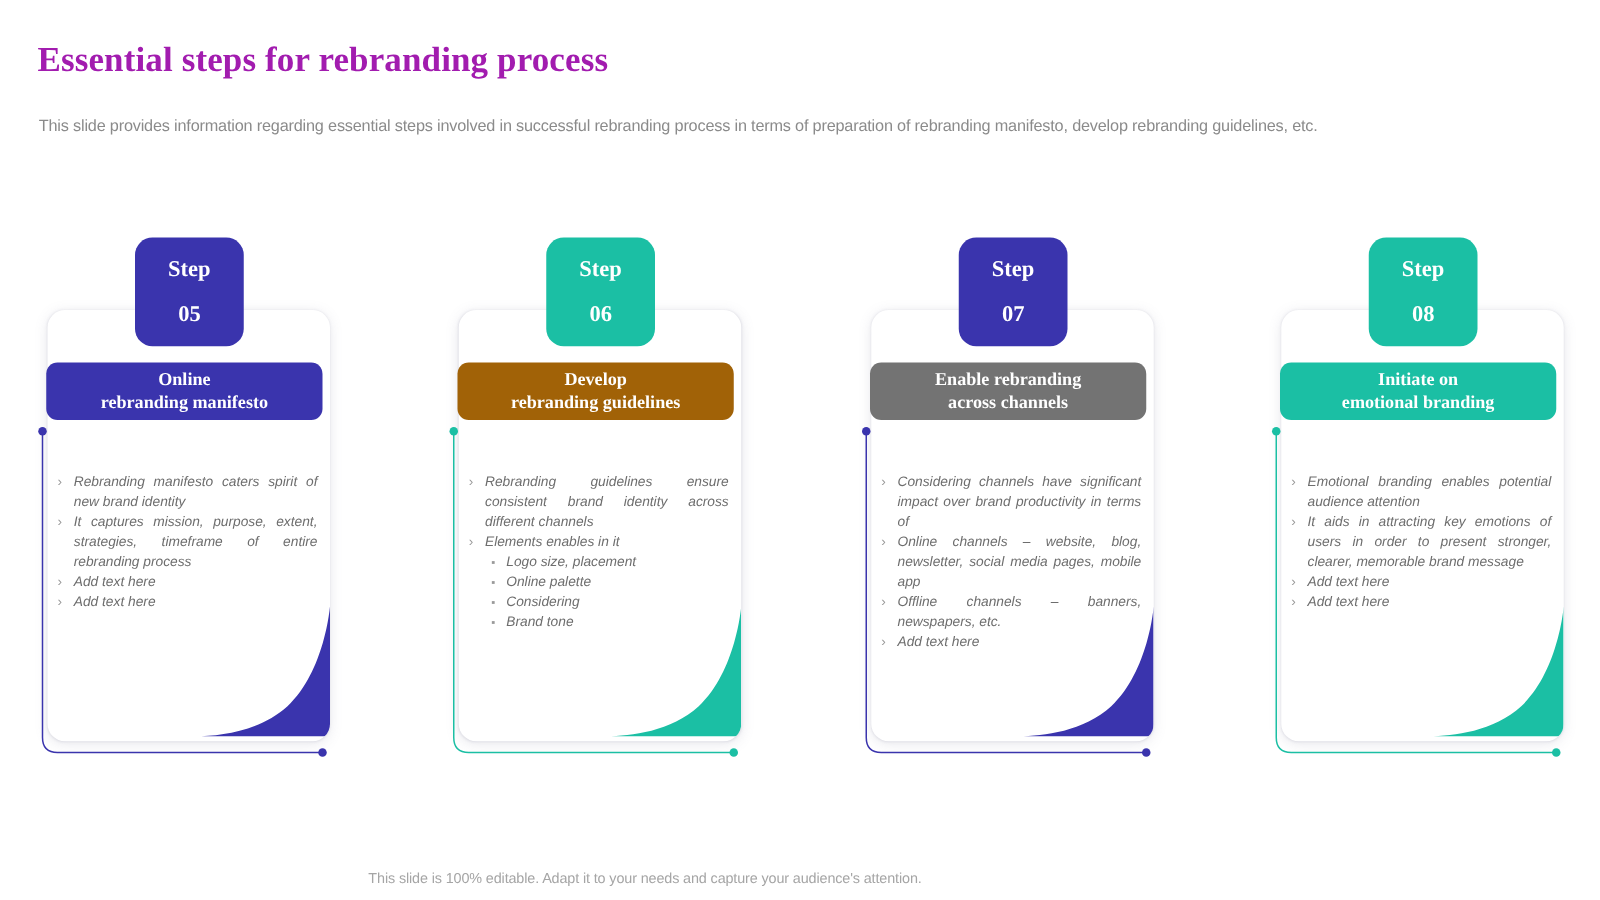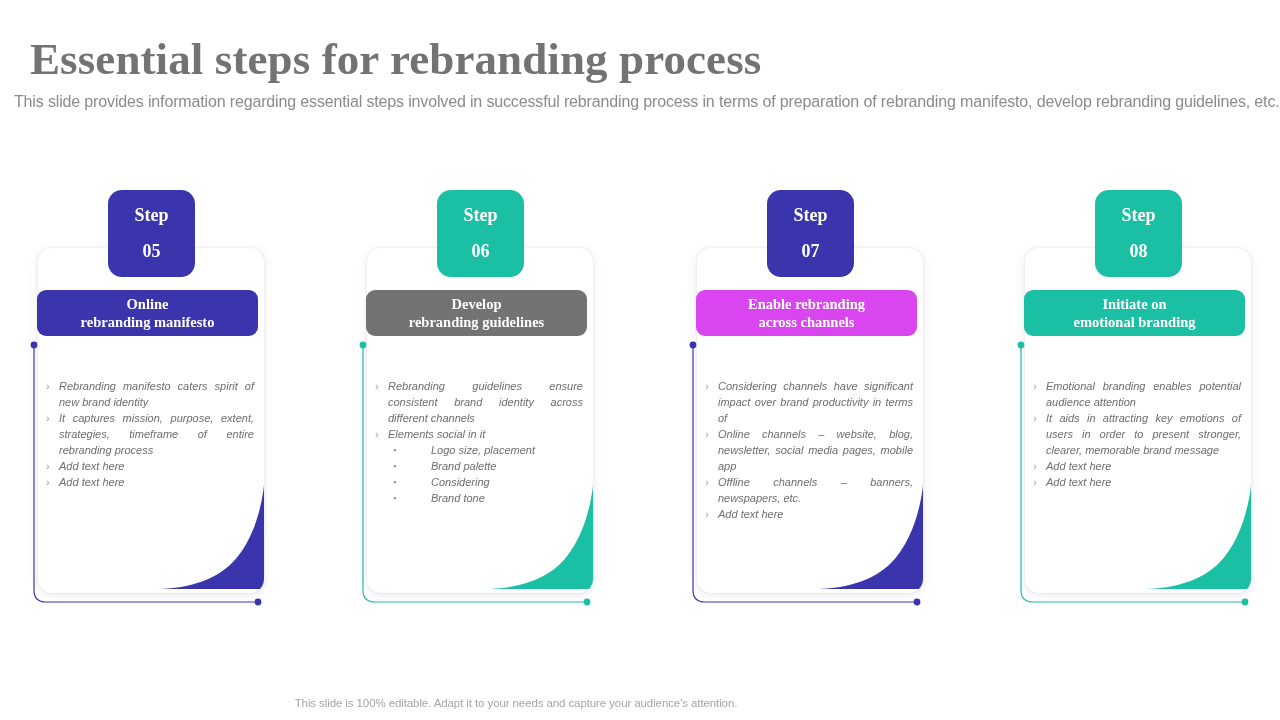--- a/index.html
+++ b/index.html
@@ -14,31 +14,31 @@
     overflow: hidden;
     position: relative;
   }
 
   
   .slide-title {
     position: absolute;
     left: 30px;
     top: 33px;
     font-family: "Liberation Serif", serif;
-    font-size: 45px;
+    font-size: 28px;
     font-weight: 700;
-    color: #737373;
+    color: #a21caf;
     letter-spacing: 0.1px;
     white-space: nowrap;
   }
   .slide-subtitle {
     position: absolute;
-    left: 14px;
+    left: 31px;
     top: 93px;
-    font-size: 16px;
+    font-size: 13px;
     color: #8b8b8b;
     letter-spacing: -0.15px;
     white-space: nowrap;
   }
 
   
   .cards-row {
     position: absolute;
     left: 0;
     top: 190px;
@@ -164,21 +164,21 @@
     font-style: italic;
   }
   .bullet-row.sub {
     padding-left: 18px;
   }
   .bullet-row.sub .bullet-mark {
     width: 12px;
     flex: 0 0 12px;
     font-size: 9px;
   }
-  .bullet-row.sub .bullet-text { text-align: left; margin-left: 26px; }
+  .bullet-row.sub .bullet-text { text-align: left; }
 
   
   .slide-footer {
     position: absolute;
     left: 0;
     top: 697px;
     width: 1032px;
     text-align: center;
     font-size: 11.5px;
     color: #a5a5a5;
@@ -248,42 +248,42 @@
         <svg width="234" height="268" viewBox="0 0 234 268">
           <path d="M4 6 L4 250 Q4 262 16 262 L228 262" fill="none" stroke="#1bbfa4" stroke-width="1.2"></path>
           <circle cx="4" cy="5" r="3.4" fill="#1bbfa4"></circle>
           <circle cx="228" cy="262" r="3.4" fill="#1bbfa4"></circle>
         </svg>
       </div>
       <div class="step-pill" style="background: rgb(27, 191, 164);">
         <span>Step</span>
         <span>06</span>
       </div>
-      <div class="step-banner" style="background: #737373;">
+      <div class="step-banner" style="background: #a16207;">
         <div>
           <div>Develop</div>
           <div>rebranding guidelines</div>
         </div>
       </div>
       <div class="bullet-list">
         <div class="bullet-row">
           <span class="bullet-mark">›</span>
           <span class="bullet-text">Rebranding guidelines ensure consistent brand identity across different channels</span>
         </div>
         <div class="bullet-row">
           <span class="bullet-mark">›</span>
-          <span class="bullet-text">Elements social in it</span>
+          <span class="bullet-text">Elements enables in it</span>
         </div>
         <div class="bullet-row sub">
           <span class="bullet-mark">▪</span>
           <span class="bullet-text">Logo size, placement</span>
         </div>
         <div class="bullet-row sub">
           <span class="bullet-mark">▪</span>
-          <span class="bullet-text">Brand palette</span>
+          <span class="bullet-text">Online palette</span>
         </div>
         <div class="bullet-row sub">
           <span class="bullet-mark">▪</span>
           <span class="bullet-text">Considering</span>
         </div>
         <div class="bullet-row sub">
           <span class="bullet-mark">▪</span>
           <span class="bullet-text">Brand tone</span>
         </div>
       </div>
@@ -300,21 +300,21 @@
         <svg width="234" height="268" viewBox="0 0 234 268">
           <path d="M4 6 L4 250 Q4 262 16 262 L228 262" fill="none" stroke="#3a34ad" stroke-width="1.2"></path>
           <circle cx="4" cy="5" r="3.4" fill="#3a34ad"></circle>
           <circle cx="228" cy="262" r="3.4" fill="#3a34ad"></circle>
         </svg>
       </div>
       <div class="step-pill" style="background: rgb(58, 52, 173);">
         <span>Step</span>
         <span>07</span>
       </div>
-      <div class="step-banner" style="background: #d946ef;">
+      <div class="step-banner" style="background: #737373;">
         <div>
           <div>Enable rebranding</div>
           <div>across channels</div>
         </div>
       </div>
       <div class="bullet-list">
         <div class="bullet-row">
           <span class="bullet-mark">›</span>
           <span class="bullet-text">Considering channels have significant impact over brand productivity in terms of</span>
         </div>

